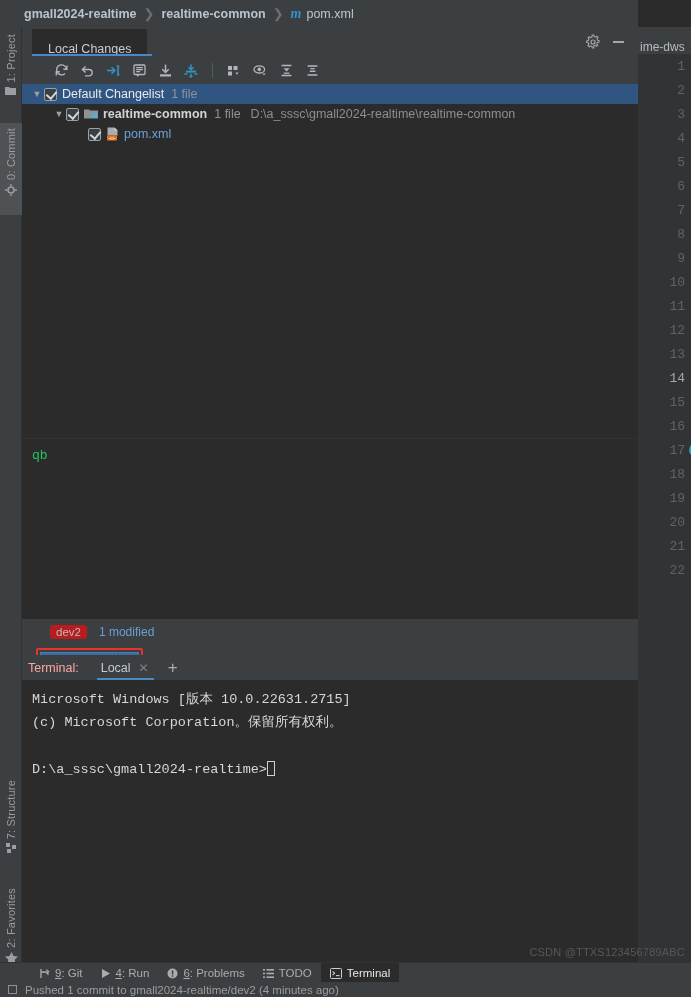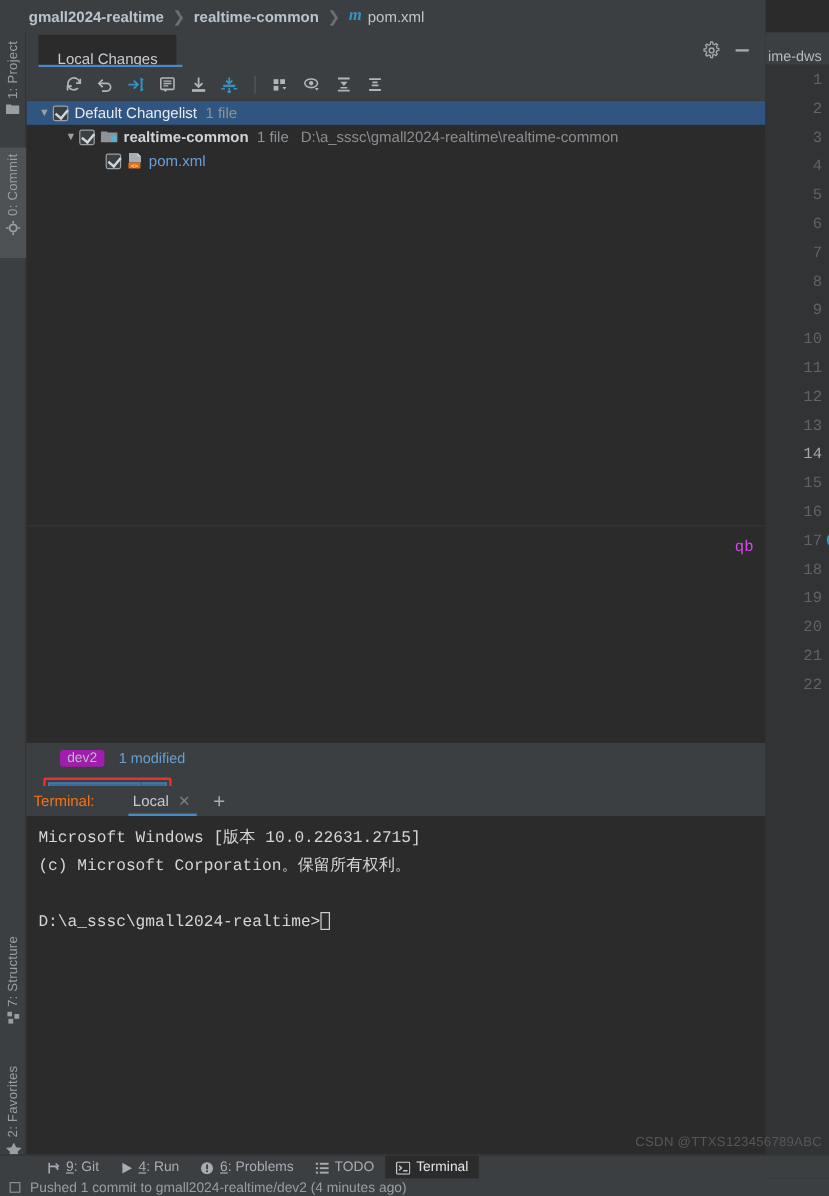--- a/index.html
+++ b/index.html
@@ -96,30 +96,29 @@
   .t-name.folder { color: #cfd4d8; font-weight: bold; }
   .t-count { color: #8f9398; margin-left: 7px; font-weight: normal; }
   .t-path  { color: #8b8f93; margin-left: 10px; font-weight: normal; }
   .ic-folder { width: 14px; height: 12px; flex: none; margin-right: 5px; position: relative; }
   .ic-xml { width: 13px; height: 14px; flex: none; margin-right: 5px; position: relative; }
 
   
   .msgbox {
     position: absolute; left: 0; top: 411px; width: 616px; height: 181px;
     background: #2b2b2b; border-top: 1px solid #323232;
-    padding: 9px 10px; color: #d946ef; font-size: 13px;
+    padding: 9px 10px; color: #22c55e; font-size: 13px;
     font-family: "Liberation Mono", monospace;
-    text-align: right;
   }
   .statusrow {
     position: absolute; left: 0; top: 592px; width: 616px; height: 26px;
     display: flex; align-items: center; padding-left: 28px; font-size: 12px;
   }
   .branch-chip {
-    background: #a21caf; color: #b6bcc1; padding: 1px 6px; border-radius: 3px; font-size: 11.5px;
+    background: #b91c1c; color: #b6bcc1; padding: 1px 6px; border-radius: 3px; font-size: 11.5px;
   }
   .modified-txt { color: #6a9fd4; margin-left: 12px; }
 
   .actionrow {
     position: absolute; left: 0; top: 620px; width: 616px; height: 33px;
     display: flex; align-items: center;
   }
   .commit-wrap {
     position: relative; margin-left: 14px;
     border: 2px solid #e8322a; padding: 2px; border-radius: 2px;
@@ -143,21 +142,21 @@
     border-radius: 2px; margin-right: 7px;
   }
   .amend-lbl { color: #c0c5ca; font-size: 12.5px; margin-right: 13px; }
 
   
   .term-tabrow {
     position: absolute; left: 22px; top: 655px; width: 616px; height: 25px;
     background: #3c3f41; display: flex; align-items: center; padding-left: 6px;
     font-size: 12.5px;
   }
-  .term-label { color: #f97316; margin-right: 28px; }
+  .term-label { color: #fca5a5; margin-right: 18px; }
   .term-tab {
     position: relative; color: #c6cbd0; padding: 0 5px 0 4px;
     display: flex; align-items: center; height: 25px;
   }
   .term-tab .tclose { color: #7d8286; margin-left: 8px; font-size: 12px; }
   .term-tab-underline {
     position: absolute; left: 0; bottom: 0; width: 100%; height: 2px; background: #4a88c7;
   }
   .term-plus { color: #a8adb1; font-size: 17px; margin-left: 14px; line-height: 1; }
 

